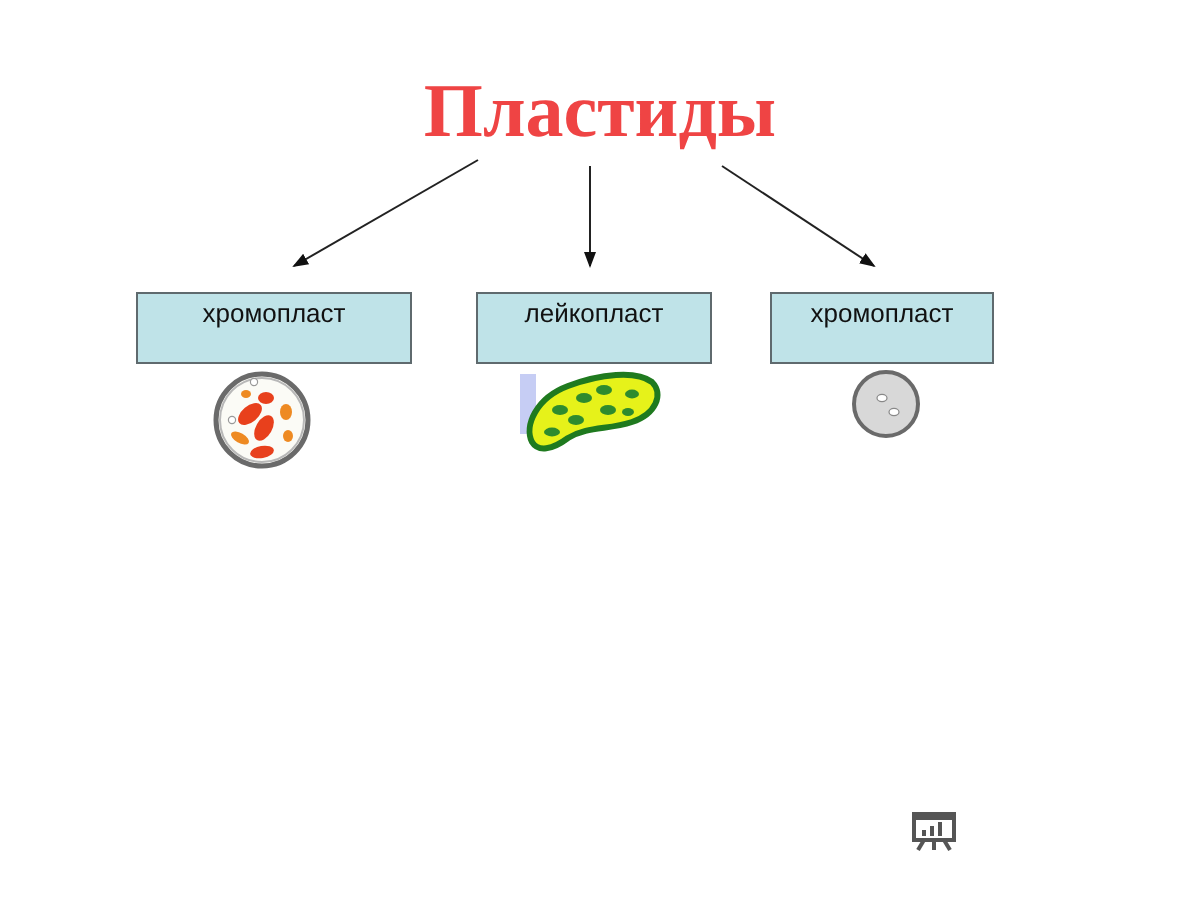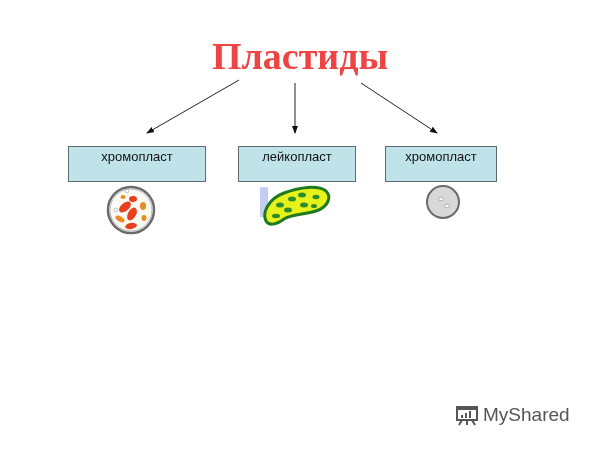--- a/index.html
+++ b/index.html
@@ -80,14 +80,13 @@
   <svg width="26" height="22" viewBox="0 0 26 22">
     <rect x="2" y="2" width="22" height="3" fill="#555"></rect>
     <rect x="3" y="5" width="20" height="11" fill="none" stroke="#555" stroke-width="2"></rect>
     <rect x="7" y="11" width="2" height="3" fill="#555"></rect>
     <rect x="11" y="9" width="2" height="5" fill="#555"></rect>
     <rect x="15" y="7" width="2" height="7" fill="#555"></rect>
     <line x1="8" y1="16" x2="5" y2="21" stroke="#555" stroke-width="2"></line>
     <line x1="13" y1="16" x2="13" y2="21" stroke="#555" stroke-width="2"></line>
     <line x1="18" y1="16" x2="21" y2="21" stroke="#555" stroke-width="2"></line>
   </svg>
-  <span>MyShared</span>
 </div>
 
 </body></html>

